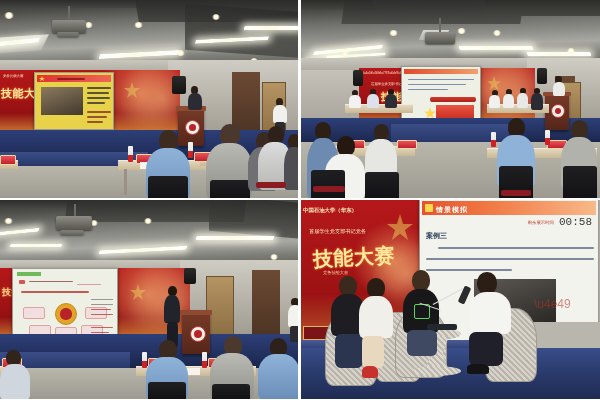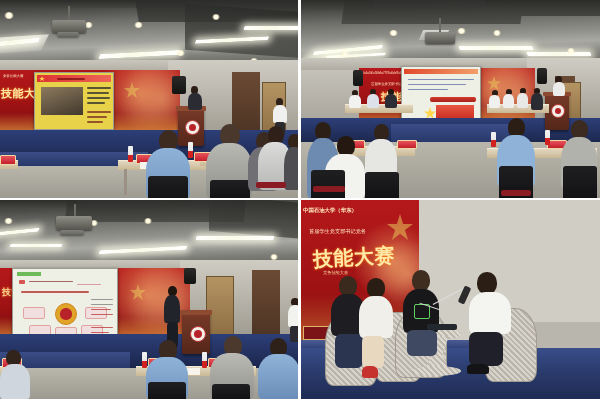--- a/index.html
+++ b/index.html
@@ -449,20 +449,40 @@
     <div class="backdrop" style="left:0;top:0;width:118px;height:162px;">
       <div class="bd-emblem" style="left:86px;top:14px;width:26px;height:26px;"></div>
       <div class="bd-city" style="height:42%;"></div>
       <div class="bd-sub" style="left:2px;top:7px;font-size:5.4px;font-weight:bold;color:#ffeec2;">中国石油大学（华东）</div>
       <div class="bd-sub" style="left:8px;top:28px;font-size:5.2px;color:#ffe9c6;">首届学生党支部书记党务</div>
       <div class="bd-title" style="left:12px;top:44px;font-size:20px;transform:rotate(-3deg);">技能大赛</div>
       <div class="bd-sub" style="left:22px;top:70px;font-size:4.2px;color:#ffd9a0;">党务技能大赛</div>
       <div style="position:absolute;left:2px;bottom:22px;width:30px;height:12px;background:#7b1417;border:1px solid #e0b36a;"></div>
     </div>
 
+    <div class="screen" style="left:118px;top:-2px;width:178px;height:148px;background:#f1f3ec;">
+      <div class="screen-inner">
+        <div class="scr-bar" style="height:14px;background:linear-gradient(90deg,#e8512c 0%,#f07a45 40%,#f8b98a 100%);"></div>
+        <div style="position:absolute;left:3px;top:3px;width:8px;height:8px;background:#ffd84d;border-radius:1px;"></div>
+        <div style="position:absolute;left:14px;top:3.5px;font-size:7px;color:#ffffff;font-weight:bold;letter-spacing:1px;white-space:nowrap;">情景模拟</div>
+
+        <div style="position:absolute;right:42px;top:19px;font-size:4.4px;color:#c23b2a;white-space:nowrap;">剩余展示时间</div>
+        <div style="position:absolute;right:4px;top:15px;font-size:11px;color:#3a3a3a;font-family:'Liberation Mono',monospace;white-space:nowrap;">00:58</div>
+
+        <div style="position:absolute;left:4px;top:30px;font-size:7px;color:#2a3a58;font-weight:bold;white-space:nowrap;">案例三</div>
+
+        <div class="scr-line" style="left:16px;top:46px;width:156px;height:2px;background:#56657f;"></div>
+        <div class="scr-line" style="left:4px;top:57px;width:168px;height:2px;background:#56657f;"></div>
+        <div class="scr-line" style="left:4px;top:68px;width:86px;height:2px;background:#56657f;"></div>
+
+        <div class="scr-img" style="left:52px;top:78px;width:82px;height:52px;background:linear-gradient(160deg,#5d5a55,#24221f);"></div>
+        <div style="position:absolute;left:112px;top:96px;font-size:12px;color:#b8302a;opacity:.55;">\u4e49</div>
+        <div style="position:absolute;left:150px;top:122px;width:18px;height:6px;background:#b9d44a;"></div>
+      </div>
+    </div>
 
     <div class="stage" style="left:0;top:146px;width:300px;height:54px;background:linear-gradient(180deg,#3a4f8d 0%,#2b3c6e 45%,#1e2b52 100%);"></div>
     <div style="position:absolute;left:0;top:140px;width:300px;height:8px;background:linear-gradient(180deg,#4a5c94,#33447a);"></div>
     <div class="floor" style="left:232px;top:122px;width:68px;height:26px;background:#b9b6ad;"></div>
 
     <div class="chair-rattan" style="left:24px;top:112px;width:50px;height:72px;"></div>
     <div class="chair-rattan" style="left:74px;top:112px;width:44px;height:68px;"></div>
     <div class="chair-rattan" style="left:94px;top:110px;width:50px;height:66px;"></div>
     <div class="chair-rattan" style="left:184px;top:108px;width:50px;height:72px;"></div>
 

